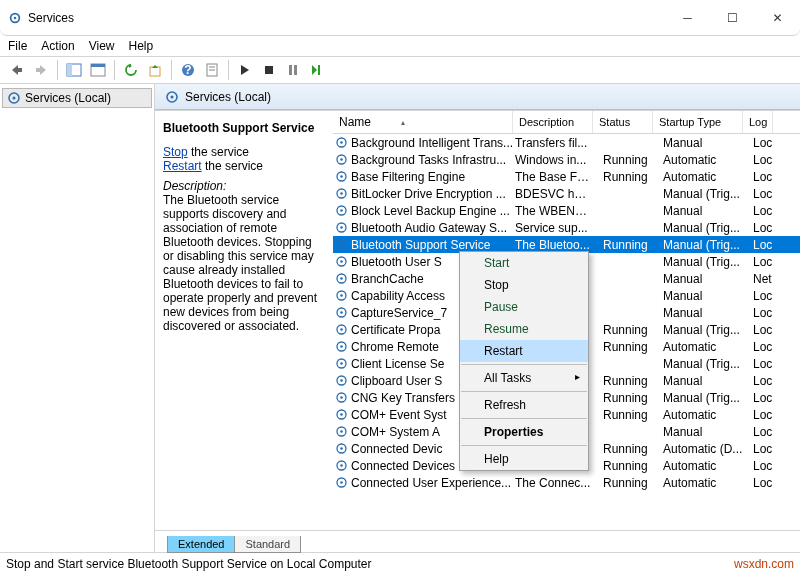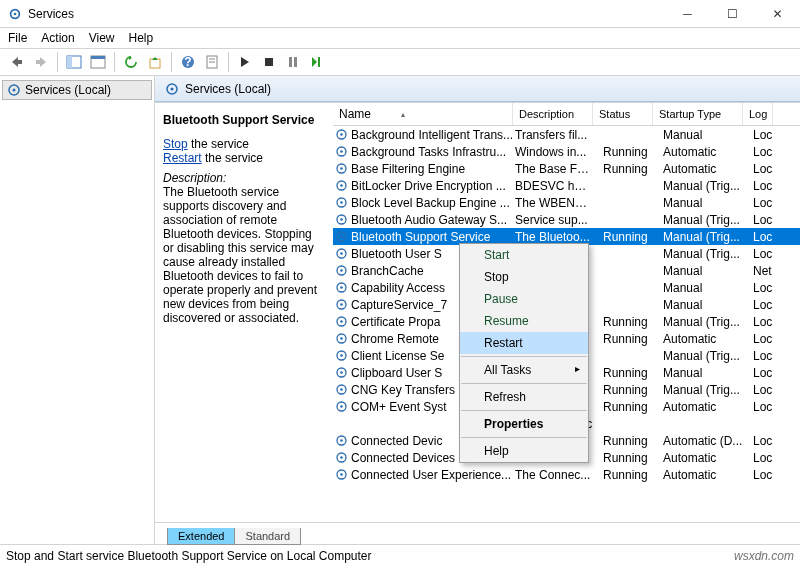--- a/index.html
+++ b/index.html
@@ -1,17 +1,17 @@
 <!DOCTYPE html>
 <html><head>
   <meta charset="utf-8">
   <style>
     * { box-sizing: border-box; margin: 0; padding: 0; font-family: "Segoe UI", Tahoma, Arial, sans-serif; font-size: 12px; }
     body { width: 800px; height: 588px; background: #fff; color: #000; overflow: hidden; }
-    .titlebar { height: 28px; display: flex; align-items: center; padding-left: 8px; border-bottom: 1px solid #d4d4d4; }
+    .titlebar { height: 36px; display: flex; align-items: center; padding-left: 8px; border-bottom: 1px solid #d4d4d4; border-radius: 7px; }
     .titlebar .title { flex: 1; }
     .titlebar .controls { display: flex; }
     .titlebar .controls div { width: 45px; height: 30px; display: flex; align-items: center; justify-content: center; color: #333; }
     .menubar { height: 20px; display: flex; align-items: center; padding-left: 8px; gap: 14px; }
     .menubar span { }
     .toolbar { height: 28px; border-top: 1px solid #d4d4d4; border-bottom: 1px solid #d4d4d4; display: flex; align-items: center; padding-left: 6px; gap: 2px; }
     .toolbar .sep { width: 1px; height: 20px; background: #ccc; margin: 0 3px; }
     .tbtn { width: 22px; height: 22px; display: flex; align-items: center; justify-content: center; border: 1px solid transparent; }
     .tbtn svg { display: block; }
     .main { display: flex; height: 468px; }
@@ -451,20 +451,29 @@
                   </svg>
                 </span>
                 <span>COM+ Event Syst</span>
               </div>
               <div class="cell c-desc"></div>
               <div class="cell c-status">Running</div>
               <div class="cell c-startup">Automatic</div>
               <div class="cell c-log">Loc</div>
             </div>
             <div class="row">
+              <div class="cell c-name">
+                <span class="gear-icon">
+                  <svg width="13" height="13">
+                    <circle cx="6.5" cy="6.5" r="4.5" fill="none" stroke="#2b6db0" stroke-width="1.3"></circle>
+                    <circle cx="6.5" cy="6.5" r="1.3" fill="#2b6db0"></circle>
+                  </svg>
+                </span>
+                <span>COM+ System A</span>
+              </div>
               <div class="cell c-desc"></div>
               <div class="cell c-status"></div>
               <div class="cell c-startup">Manual</div>
               <div class="cell c-log">Loc</div>
             </div>
             <div class="row">
               <div class="cell c-name">
                 <span class="gear-icon">
                   <svg width="13" height="13">
                     <circle cx="6.5" cy="6.5" r="4.5" fill="none" stroke="#2b6db0" stroke-width="1.3"></circle>
@@ -529,14 +538,14 @@
     </div>
     <div class="tabs-bottom">
       <div class="tab active">Extended</div>
       <div class="tab inactive">Standard</div>
     </div>
   </div>
 </div>
 
 <div class="statusbar">
   <span>Stop and Start service Bluetooth Support Service on Local Computer</span>
-  <span style="color:#737373;font-style:italic;">wsxdn.com</span>
+  <span style="color:#c2410c;">wsxdn.com</span>
 </div>
 
 </body></html>

